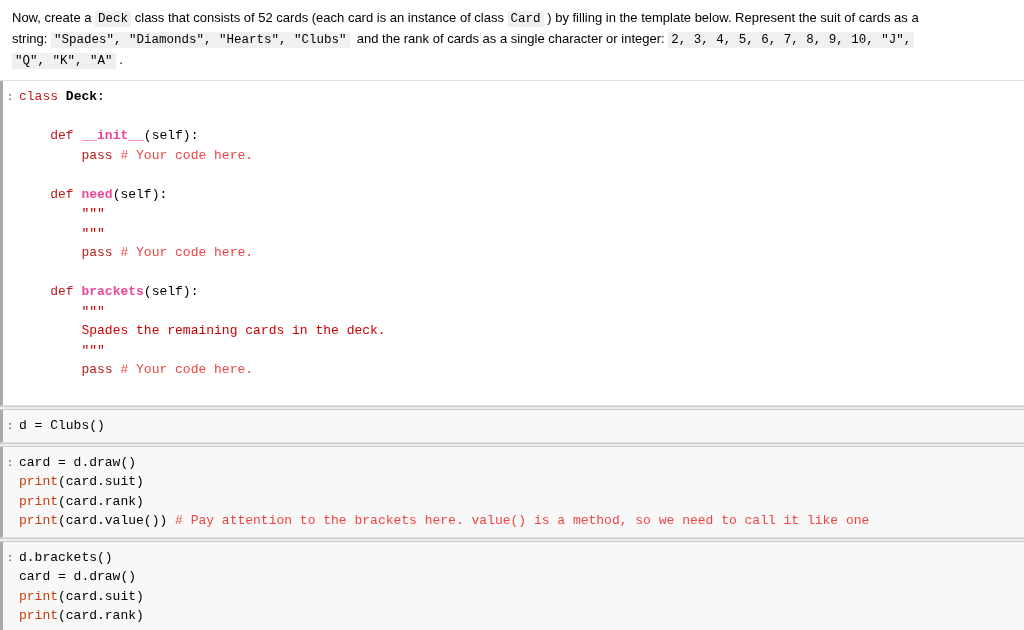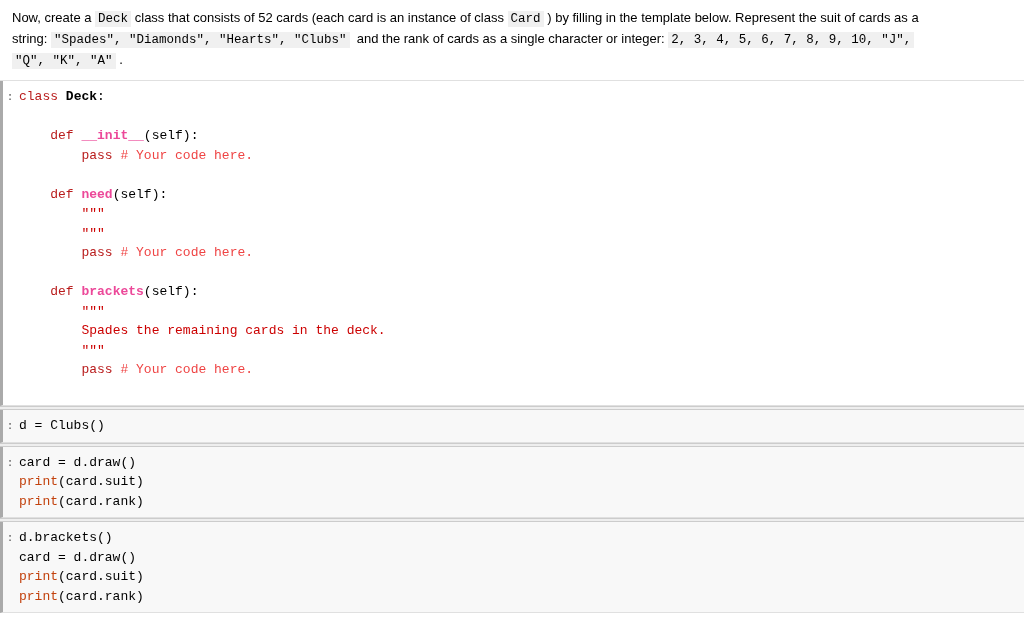--- a/index.html
+++ b/index.html
@@ -207,20 +207,24 @@
     <div class="line-content"><span class="normal">card = d.draw()</span></div>
   </div>
   <div class="code-line">
     <div class="line-gutter"></div>
     <div class="line-content"><span class="builtin">print</span><span class="normal">(card.suit)</span></div>
   </div>
   <div class="code-line">
     <div class="line-gutter"></div>
     <div class="line-content"><span class="builtin">print</span><span class="normal">(card.rank)</span></div>
   </div>
+  <div class="code-line">
+    <div class="line-gutter"></div>
+    <div class="line-content"><span class="builtin">print</span><span class="normal">(card.value()) </span><span class="comment"># Pay attention to the brackets here. value() is a method, so we need to call it like one</span></div>
+  </div>
 </div>
 
 <div class="section-divider"></div>
 
 <div class="code-section" style="background:#f8f8f8;">
   <div class="code-line">
     <div class="line-gutter">:</div>
     <div class="line-content"><span class="normal">d.brackets()</span></div>
   </div>
   <div class="code-line">

